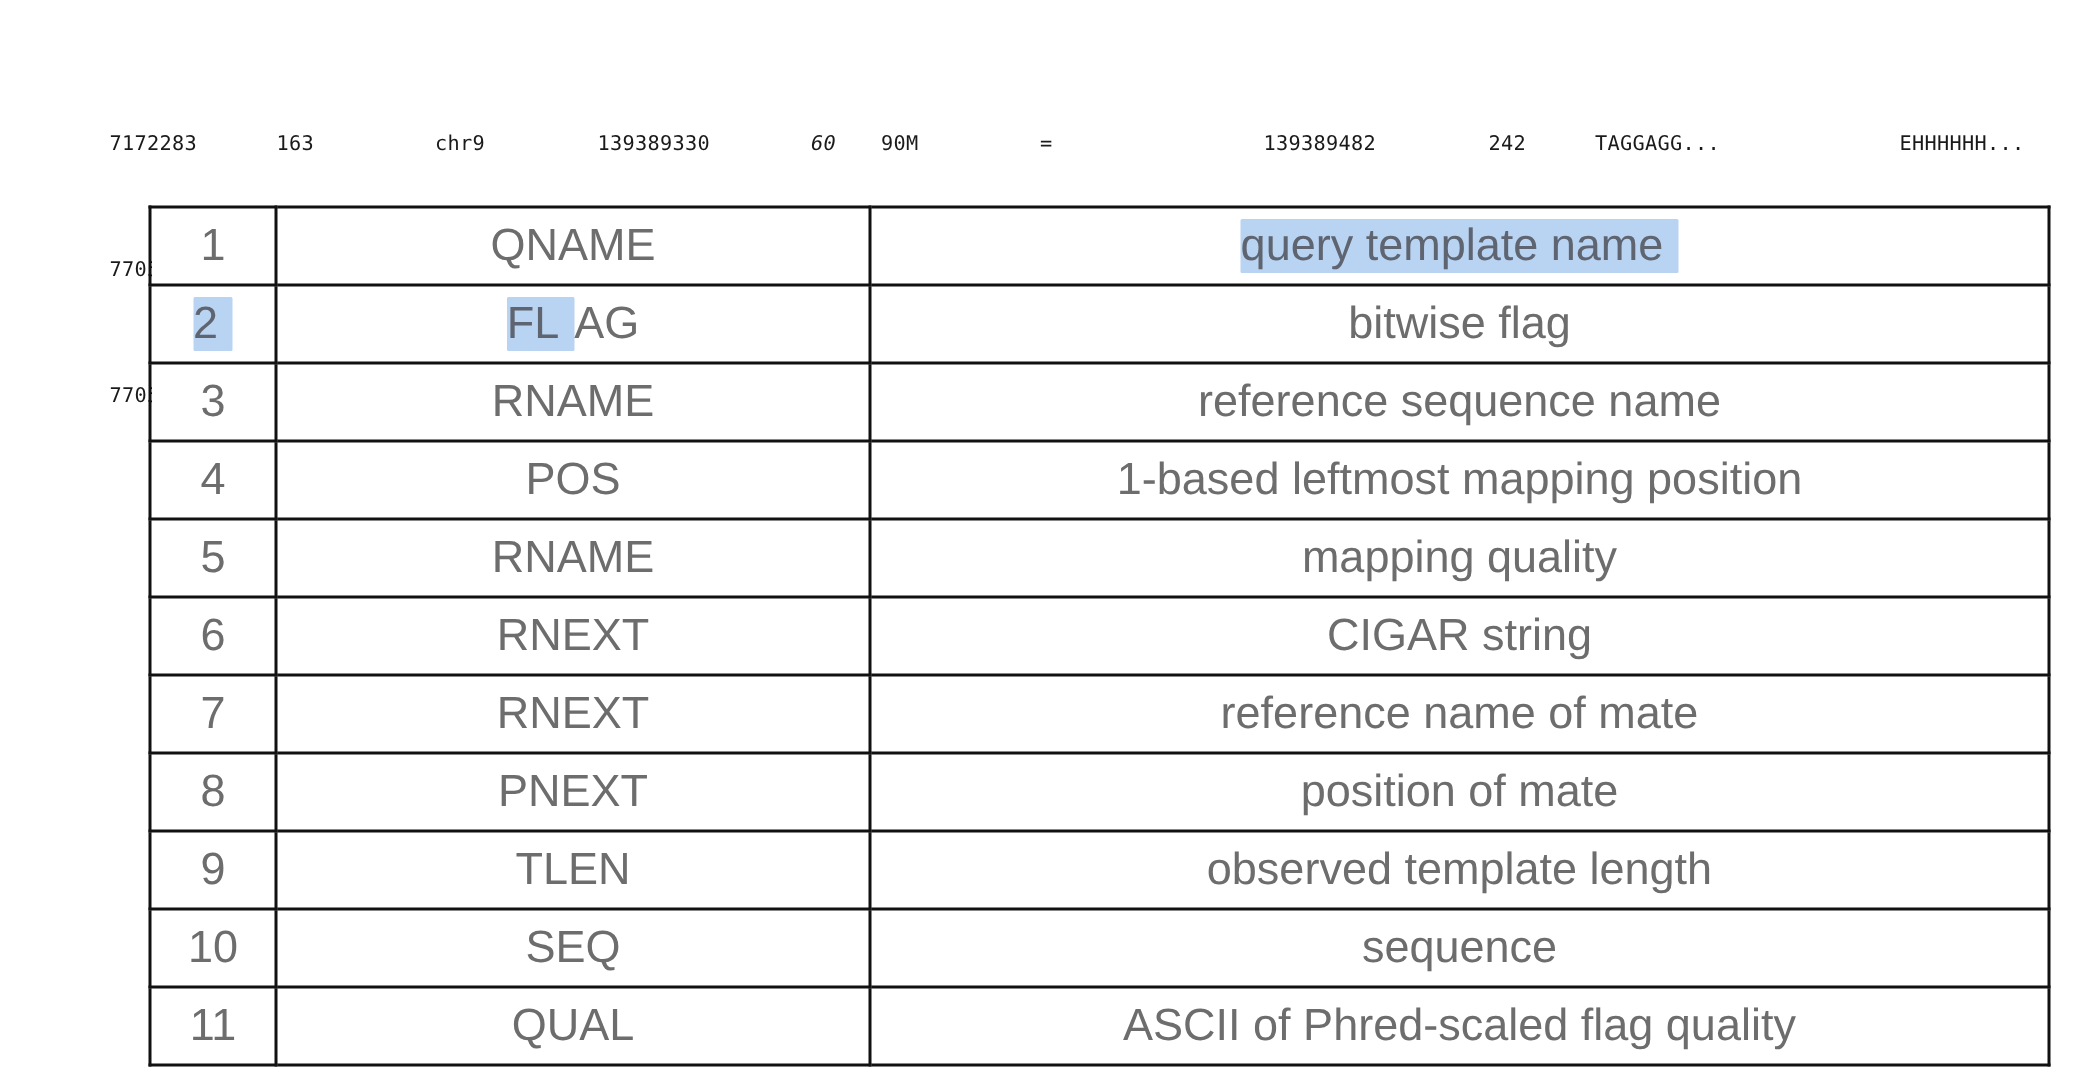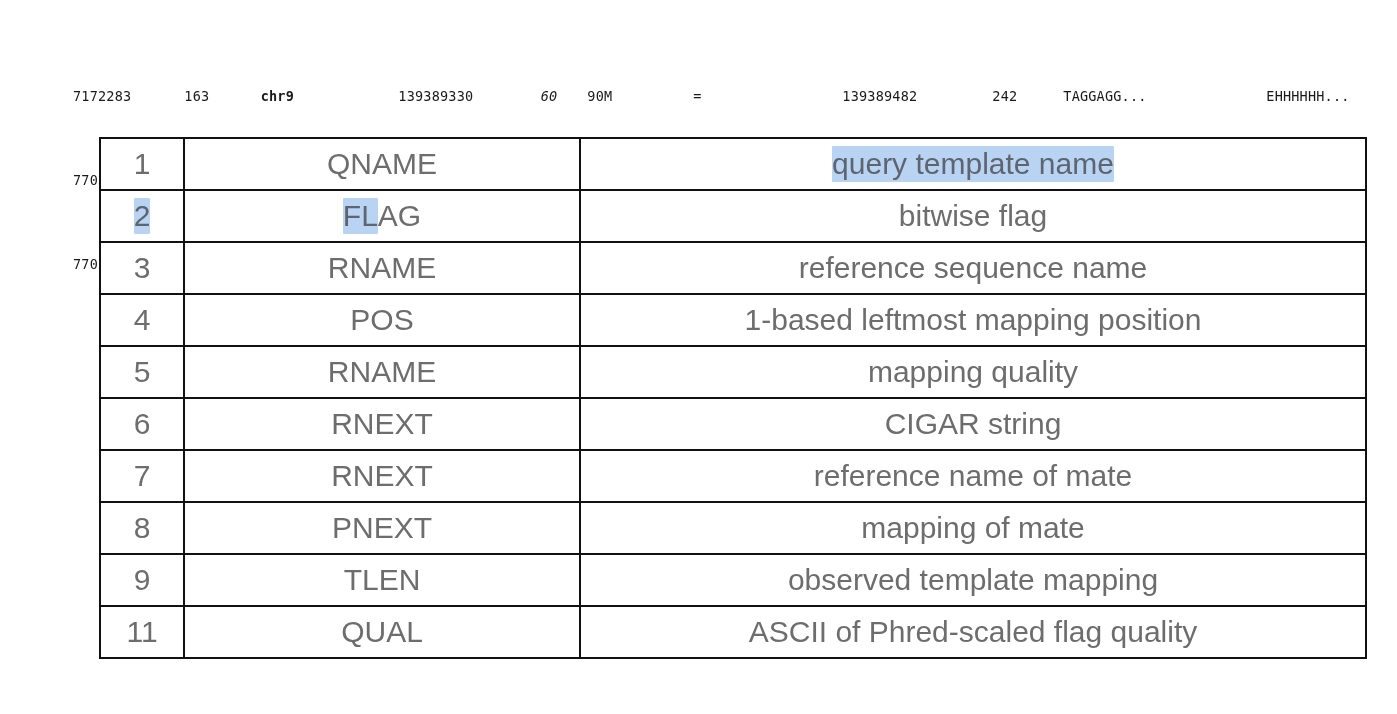--- a/index.html
+++ b/index.html
@@ -34,21 +34,21 @@
     display: block;
     height: 21px;
   }
   .sam-cell {
     display: inline-block;
     text-align: right;
     vertical-align: top;
   }
   .c-qname  { width: 98px;  padding-right: 6px; }
   .c-flag   { width: 72px;  padding-right: 6px; }
-  .c-rname  { width: 92px;  padding-right: 0px; text-align: center; padding-left: 16px; font-weight: bold; }
+  .c-rname  { width: 92px;  padding-right: 0px; text-align: right; padding-left: 16px; }
   .c-pos    { width: 150px; padding-right: 6px; }
   .c-mapq   { width: 78px;  padding-right: 6px; font-style: italic; }
   .c-cigar  { width: 88px;  text-align: left;  padding-left: 24px; }
   .c-rnext  { width: 64px;  text-align: left;  padding-left: 18px; }
   .c-pnext  { width: 160px; padding-right: 6px; }
   .c-tlen   { width: 94px;  padding-right: 6px; }
   .c-seq    { width: 175px; text-align: left;  padding-left: 40px; }
   .c-qual   { width: 200px; text-align: left;  padding-left: 28px; }
 
   
@@ -75,21 +75,21 @@
     overflow: hidden;
     white-space: nowrap;
   }
   .col-idx  { width: 84px;  }
   .col-tag  { width: 396px; }
   .col-desc { width: 786px; }
 
   .sel {
     background: #b9d3f2;
     color: #5e6470;
-    padding: 1px 0 2px 0;
+    padding: 1px 10px 2px 0;
     border-radius: 1px;
   }
 </style>
 </head>
 <body>
 
 <div class="sam-records">
 
   <span class="sam-row">
     <span class="sam-cell c-qname">7172283</span><span class="sam-cell c-flag">163</span><span class="sam-cell c-rname">chr9</span><span class="sam-cell c-pos">139389330</span><span class="sam-cell c-mapq">60</span><span class="sam-cell c-cigar">90M</span><span class="sam-cell c-rnext">=</span><span class="sam-cell c-pnext">139389482</span><span class="sam-cell c-tlen">242</span><span class="sam-cell c-seq">TAGGAGG...</span><span class="sam-cell c-qual">EHHHHHH...</span>
@@ -151,29 +151,34 @@
 
     <tr>
       <td class="col-idx">7</td>
       <td class="col-tag">RNEXT</td>
       <td class="col-desc">reference name of mate</td>
     </tr>
 
     <tr>
       <td class="col-idx">8</td>
       <td class="col-tag">PNEXT</td>
-      <td class="col-desc">mapping of mate</td>
+      <td class="col-desc">position of mate</td>
     </tr>
 
     <tr>
       <td class="col-idx">9</td>
       <td class="col-tag">TLEN</td>
-      <td class="col-desc">observed template mapping</td>
+      <td class="col-desc">observed template length</td>
     </tr>
 
+    <tr>
+      <td class="col-idx">10</td>
+      <td class="col-tag">SEQ</td>
+      <td class="col-desc">sequence</td>
+    </tr>
 
     <tr>
       <td class="col-idx">11</td>
       <td class="col-tag">QUAL</td>
       <td class="col-desc">ASCII of Phred-scaled flag quality</td>
     </tr>
 
   </tbody>
 </table>
 

